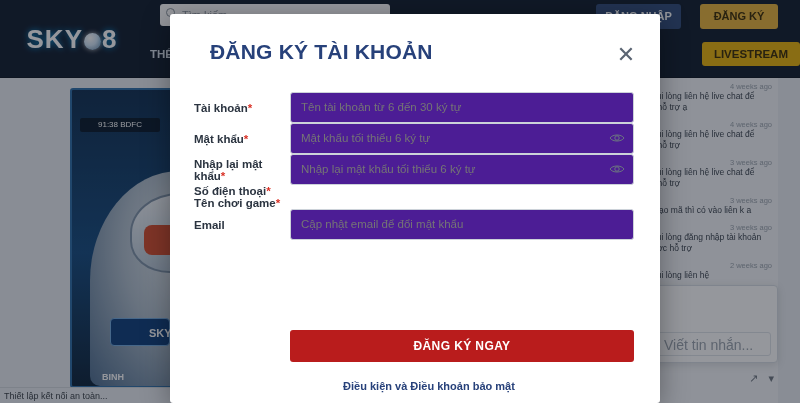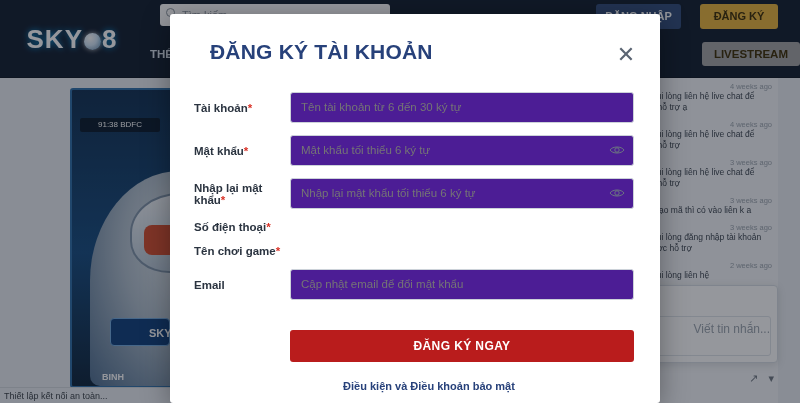--- a/index.html
+++ b/index.html
@@ -55,21 +55,21 @@
   .btn-login { left: 596px; width: 85px; background: #2e4a78; }
   .btn-register { left: 700px; width: 78px; background: #e8b33a; color: #3a2a00; }
 
   .bg-nav {
     position: absolute; left: 150px; top: 34px; width: 650px; height: 40px;
     display: flex; align-items: center; gap: 22px;
     font-size: 11.5px; font-weight: bold; color: #dbe4ef;
   }
   .bg-nav .nav-item { cursor: pointer; white-space: nowrap; }
   .bg-nav .nav-live {
-    margin-left: auto; background: #a3a3a3; color: #3a2a00;
+    margin-left: auto; background: #eab308; color: #3a2a00;
     padding: 6px 12px; border-radius: 3px;
   }
 
   .bg-body {
     position: absolute; top: 78px; left: 0; width: 800px; height: 325px;
     background: #e9edf2;
   }
   .promo-card {
     position: absolute; left: 70px; top: 10px; width: 210px; height: 300px;
     background: linear-gradient(180deg,#0d2d4f 0%, #13497e 55%, #0a2138 100%);
@@ -121,23 +121,23 @@
 
   .chat-widget {
     position: absolute; right: 22px; bottom: 40px; width: 128px; height: 78px;
     background: #fff; border: 1px solid #d7dde4; border-radius: 4px;
     box-shadow: 0 2px 8px rgba(0,0,0,.12);
   }
   .chat-widget .cw-text {
     padding: 8px 8px 4px; font-size: 9.5px; color: #2e3741; line-height: 13px;
   }
   .chat-widget .cw-input {
-    position: absolute; left: 6px; bottom: 6px; right: 6px; height: 40px;
+    position: absolute; left: 6px; bottom: 6px; right: 6px; height: 24px;
     border: 1px solid #dfe4ea; border-radius: 3px;
-    font-size: 12px; color: #9aa3ad; line-height: 24px; padding-left: 6px; text-align: right;
+    font-size: 14px; color: #9aa3ad; line-height: 24px; padding-left: 6px;
   }
   .ext-icons {
     position: absolute; right: 26px; bottom: 18px;
     display: flex; gap: 10px; color: #6d7680; font-size: 11px;
   }
   .statusbar {
     position: absolute; left: 0; bottom: 0; width: 240px; height: 16px;
     background: #e9edf2; color: #3a4148; font-size: 9px; line-height: 16px;
     padding-left: 4px; border-top: 1px solid #d3d9df;
   }
@@ -159,21 +159,21 @@
     font-size: 21px; font-weight: bold; color: #27417a; letter-spacing: .2px;
   }
   .modal-close {
     position: absolute; right: 22px; top: 30px; width: 24px; height: 24px;
     color: #5a6472; font-size: 22px; line-height: 22px; text-align: center;
     cursor: pointer; font-weight: 300;
   }
 
   .form { position: absolute; left: 0; top: 78px; width: 490px; }
   .frow {
-    display: flex; align-items: center; margin-bottom: 12px;
+    display: flex; align-items: center; 
     padding-left: 24px; padding-right: 26px;
   }
   .flabel {
     width: 96px; flex: 0 0 96px; font-size: 11.5px; color: #2b3440; font-weight: bold;
   }
   .flabel .req { color: #d93025; font-weight: bold; }
   .fctrl { position: relative; flex: 1; }
   .finput {
     width: 100%; height: 31px; border: 1px solid #ccd2d9; border-radius: 3px;
     background: #4c1d95; font-size: 11.5px; color: #9aa3ad;

